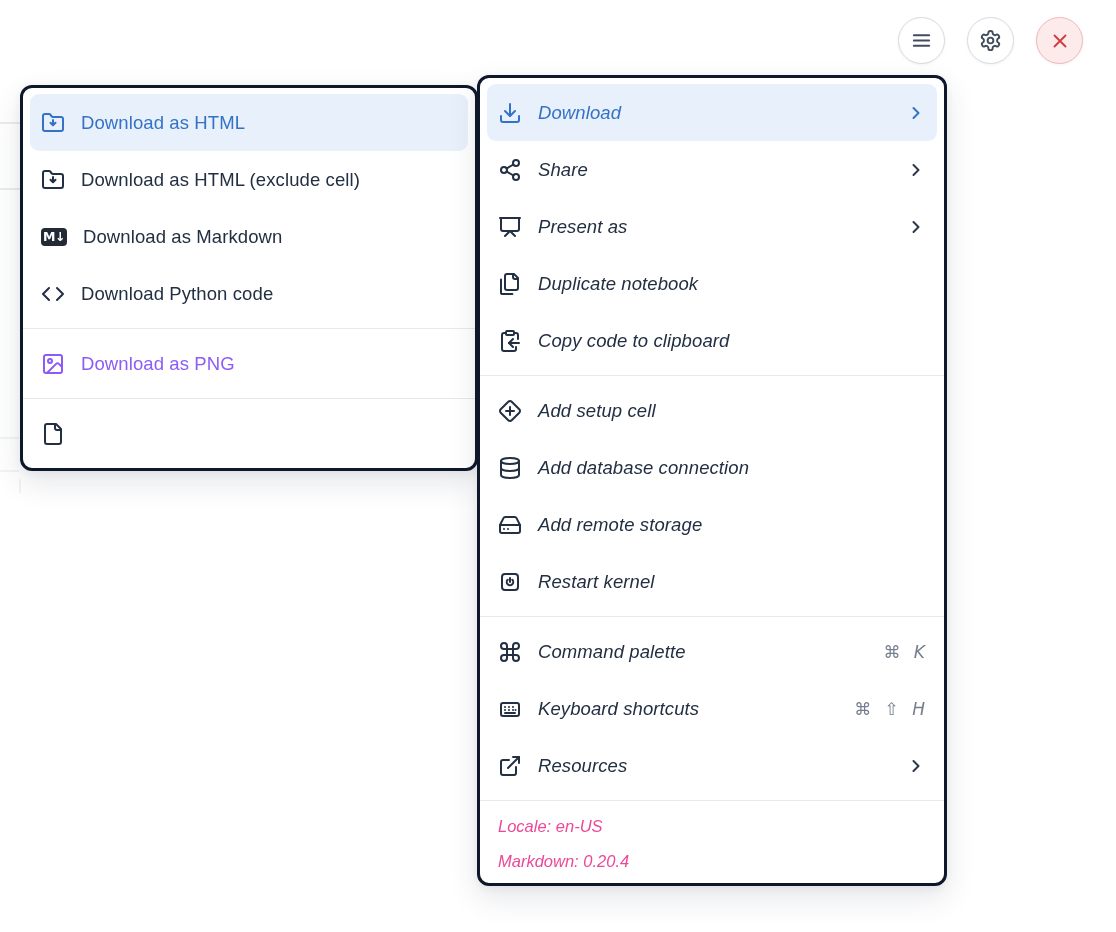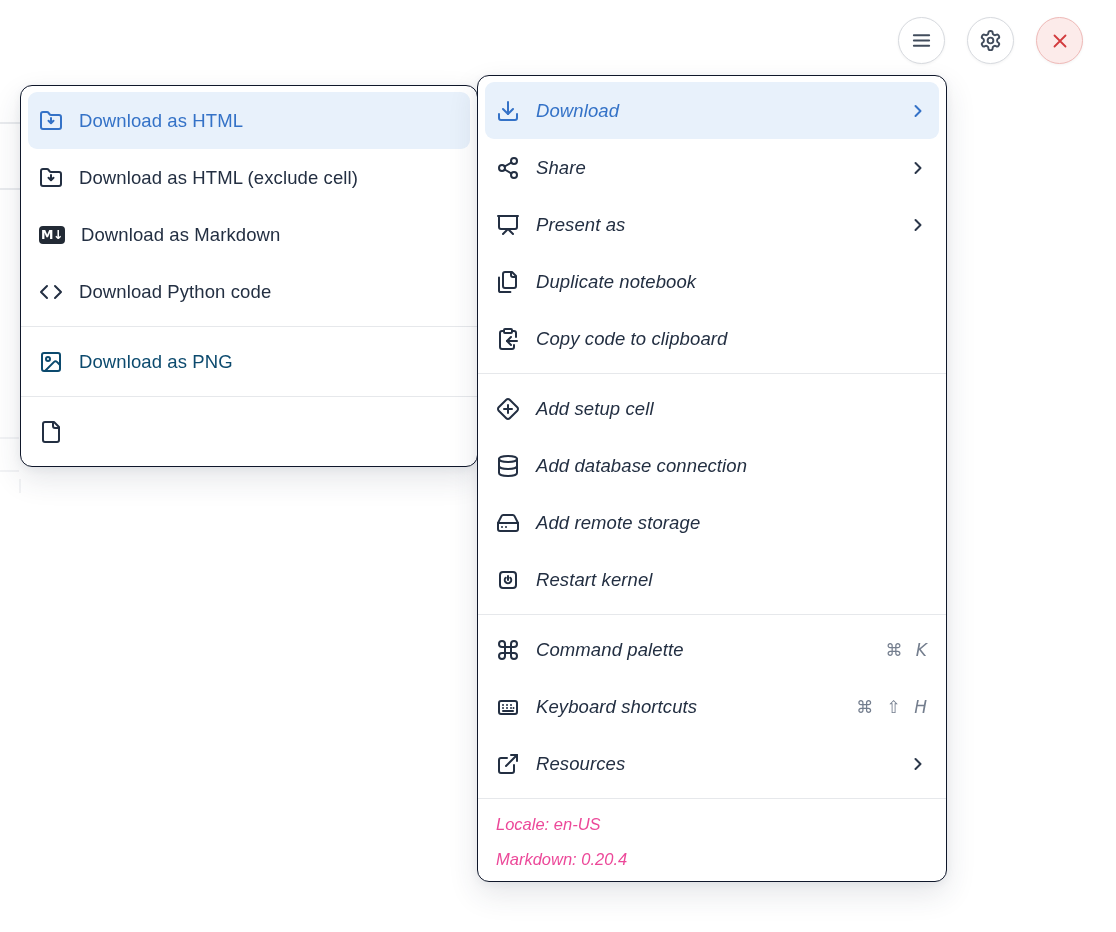--- a/index.html
+++ b/index.html
@@ -13,33 +13,33 @@
   .circle-btn {
     position: absolute; top: 17px; width: 47px; height: 47px; border-radius: 50%;
     background: #ffffff; border: 1.5px solid #d7dadf;
     display: flex; align-items: center; justify-content: center;
     box-shadow: 0 1px 3px rgba(0,0,0,0.05); cursor: pointer; color: #414c5c;
   }
   .circle-btn.danger { background: #fcebea; border-color: #efb9b7; color: #d23b3e; }
 
   
   .menu {
-    position: absolute; background: #ffffff; border: 1px solid #0f172a; border-radius: 12px;
+    position: absolute; background: #ffffff; border: 3px solid #0f172a; border-radius: 12px;
     box-shadow: 0 12px 30px rgba(40,50,70,0.12), 0 2px 8px rgba(40,50,70,0.06);
     padding: 6px 0; overflow: hidden;
   }
   .menu-item {
     height: 57px; display: flex; align-items: center; gap: 16px;
     padding: 0 18px; font-size: 18.5px; cursor: pointer; color: #232f42;
     margin: 0 0; border-radius: 9px;
   }
   .menu-item .icon { flex: 0 0 24px; display: flex; align-items: center; justify-content: center; }
   .menu-item .label { flex: 1 1 auto; white-space: nowrap; letter-spacing: 0.1px; }
   .menu-item.active { background: #e8f1fb; color: #3472c7; margin: 0 7px; padding: 0 11px; }
-  .menu-item.disabled { color: #0c4a6e; cursor: default; }
+  .menu-item.disabled { color: #8b5cf6; cursor: default; }
   .menu-divider { height: 1px; background: #e6e8eb; margin: 6px 0; }
 
   .chevron { flex: 0 0 auto; display: flex; align-items: center; color: #2b374a; }
   .menu-item.active .chevron { color: #3472c7; }
 
   .shortcut {
     flex: 0 0 auto; color: #747e8e; font-size: 17px; word-spacing: 6px; letter-spacing: 1px;
     font-family: "DejaVu Sans", "Liberation Sans", sans-serif;
   }
 

